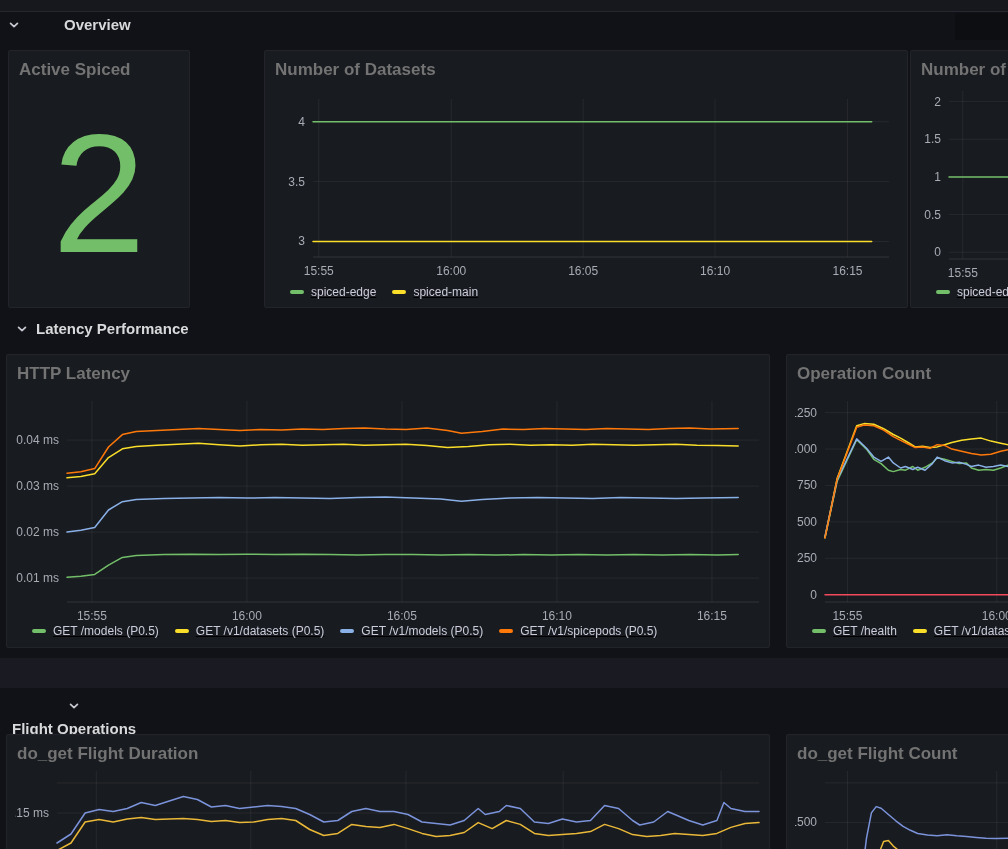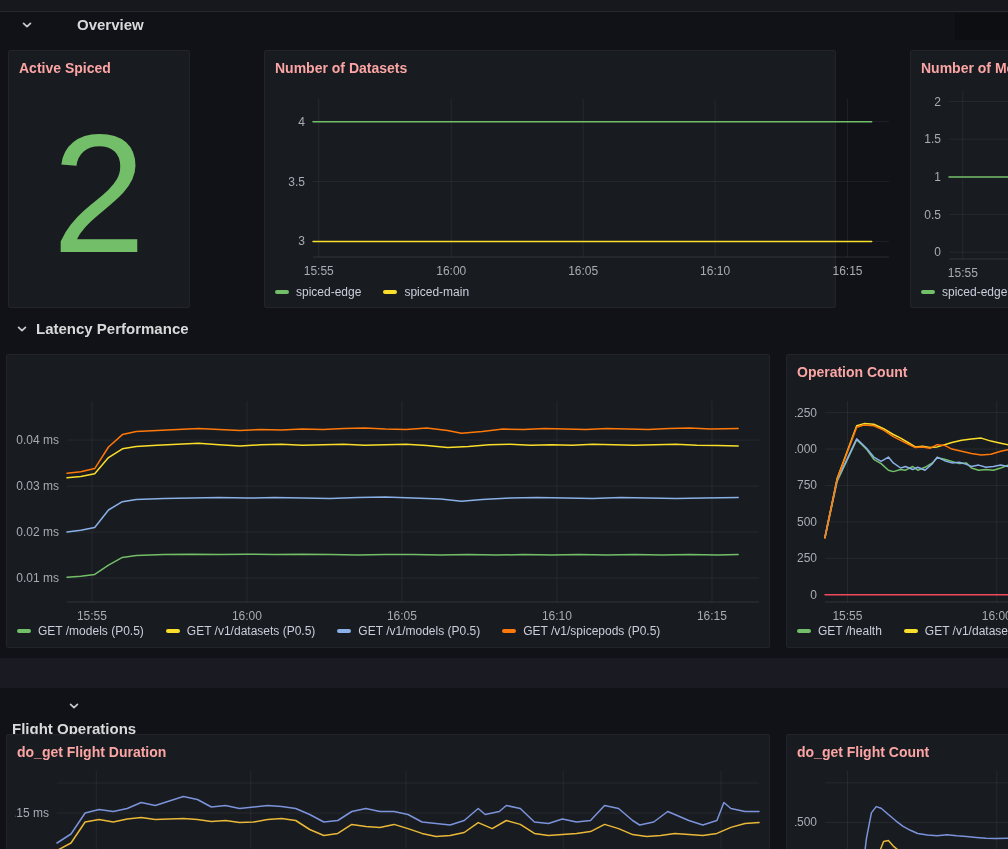--- a/index.html
+++ b/index.html
@@ -9,53 +9,53 @@
           border-bottom:1px solid #26272F;box-sizing:border-box;}
   .topright-box{position:absolute;left:955px;top:13px;width:53px;height:27px;background:#0D0E12;}
   .section{position:absolute;display:flex;align-items:center;gap:8px;color:#D8D9DA;
            font-size:15px;font-weight:700;cursor:pointer;}
   .section .chev{display:flex;align-items:center;color:#C7C8D1;}
   .rowstrip{position:absolute;left:0;width:1008px;height:30px;background:#1A1B22;}
   .panels-count{font-size:13px;font-style:italic;font-weight:400;color:#8F929D;margin-left:10px;}
   .row-icon{display:flex;align-items:center;margin-left:22px;color:#9DA0A8;cursor:pointer;}
   .panel{position:absolute;background:#181B1F;border:1px solid #23242B;border-radius:2px;
          box-sizing:border-box;}
-  .panel-title{position:absolute;top:9px;left:10px;right:6px;font-size:14px;font-weight:600;
-               color:#fca5a5;white-space:nowrap;overflow:hidden;cursor:pointer;}
+  .panel-title{position:absolute;top:9px;left:10px;right:6px;font-size:17px;font-weight:600;
+               color:#737373;white-space:nowrap;overflow:hidden;cursor:pointer;}
   .bigstat{position:absolute;inset:0;padding-top:30px;display:flex;align-items:center;
            justify-content:center;font-size:168px;font-weight:500;line-height:1;}
   .chart{position:absolute;left:8px;}
-  .legend{position:absolute;left:10px;display:flex;gap:22px;white-space:nowrap;overflow:hidden;}
+  .legend{position:absolute;left:25px;display:flex;gap:16px;white-space:nowrap;overflow:hidden;text-decoration:underline;}
   .legend-item{display:flex;align-items:center;gap:7px;font-size:12px;color:#CCCCDC;cursor:pointer;}
   .swatch{width:14px;height:4px;border-radius:2px;display:inline-block;flex:0 0 auto;}
   svg text{font-family:"Liberation Sans",sans-serif;}
 </style>
 </head>
 <body>
 
 <div class="stage">
 
   <div class="topbar"></div>
   <div class="topright-box"></div>
 
-  <div class="section" style="left:21px;top:16px;gap:44px;">
+  <div class="section" style="left:8px;top:16px;gap:44px;">
     <span class="chev">
       <svg width="12" height="12" viewBox="0 0 14 14">
           <polyline points="3,5 7,9 11,5" fill="none" stroke="currentColor" stroke-width="2" stroke-linecap="round" stroke-linejoin="round"></polyline>
         </svg>
     </span>
     <span>Overview</span>
   </div>
 
   <div class="panel" style="left:8px;top:50px;width:182px;height:258px;">
     <div class="panel-title">Active Spiced</div>
     <div class="bigstat" id="bigstat" style="color: rgb(115, 191, 105);">2</div>
   </div>
 
-  <div class="panel" style="left:264px;top:50px;width:572px;height:258px;">
+  <div class="panel" style="left:264px;top:50px;width:644px;height:258px;">
     <div class="panel-title">Number of Datasets</div>
     <div class="chart" style="top:48px;"><svg width="620" height="184" viewBox="0 0 620 184">
           <line x1="45.76" y1="0" x2="45.76" y2="158" stroke="rgba(204,204,220,0.08)"></line>
           <line x1="178.24" y1="0" x2="178.24" y2="158" stroke="rgba(204,204,220,0.08)"></line>
           <line x1="310.144" y1="0" x2="310.144" y2="158" stroke="rgba(204,204,220,0.08)"></line>
           <line x1="442.048" y1="0" x2="442.048" y2="158" stroke="rgba(204,204,220,0.08)"></line>
           <line x1="574.528" y1="0" x2="574.528" y2="158" stroke="rgba(204,204,220,0.08)"></line>
           <line x1="40" y1="142.43939393939397" x2="616" y2="142.43939393939397" stroke="rgba(204,204,220,0.08)"></line>
           <text x="32" y="146.43939393939397" text-anchor="end" font-size="12" fill="#A9ABB5">3</text>
           <line x1="40" y1="82.59090909090912" x2="616" y2="82.59090909090912" stroke="rgba(204,204,220,0.08)"></line>
@@ -114,20 +114,21 @@
   <div class="section" style="left:16px;top:320px;">
     <span class="chev">
       <svg width="12" height="12" viewBox="0 0 14 14">
           <polyline points="3,5 7,9 11,5" fill="none" stroke="currentColor" stroke-width="2" stroke-linecap="round" stroke-linejoin="round"></polyline>
         </svg>
     </span>
     <span>Latency Performance</span>
   </div>
 
   <div class="panel" style="left:6px;top:354px;width:764px;height:294px;">
+    <div class="panel-title">HTTP Latency</div>
     <div class="chart" style="top:46px;"><svg width="748" height="227" viewBox="0 0 748 227">
           <line x1="76.912" y1="0" x2="76.912" y2="201" stroke="rgba(204,204,220,0.08)"></line>
           <line x1="231.92000000000002" y1="0" x2="231.92000000000002" y2="201" stroke="rgba(204,204,220,0.08)"></line>
           <line x1="386.928" y1="0" x2="386.928" y2="201" stroke="rgba(204,204,220,0.08)"></line>
           <line x1="541.9359999999999" y1="0" x2="541.9359999999999" y2="201" stroke="rgba(204,204,220,0.08)"></line>
           <line x1="696.9440000000001" y1="0" x2="696.9440000000001" y2="201" stroke="rgba(204,204,220,0.08)"></line>
           <line x1="52" y1="177.0823798627002" x2="744" y2="177.0823798627002" stroke="rgba(204,204,220,0.08)"></line>
           <text x="44" y="181.0823798627002" text-anchor="end" font-size="12" fill="#A9ABB5">0.01 ms</text>
           <line x1="52" y1="131.08695652173913" x2="744" y2="131.08695652173913" stroke="rgba(204,204,220,0.08)"></line>
           <text x="44" y="135.08695652173913" text-anchor="end" font-size="12" fill="#A9ABB5">0.02 ms</text>

